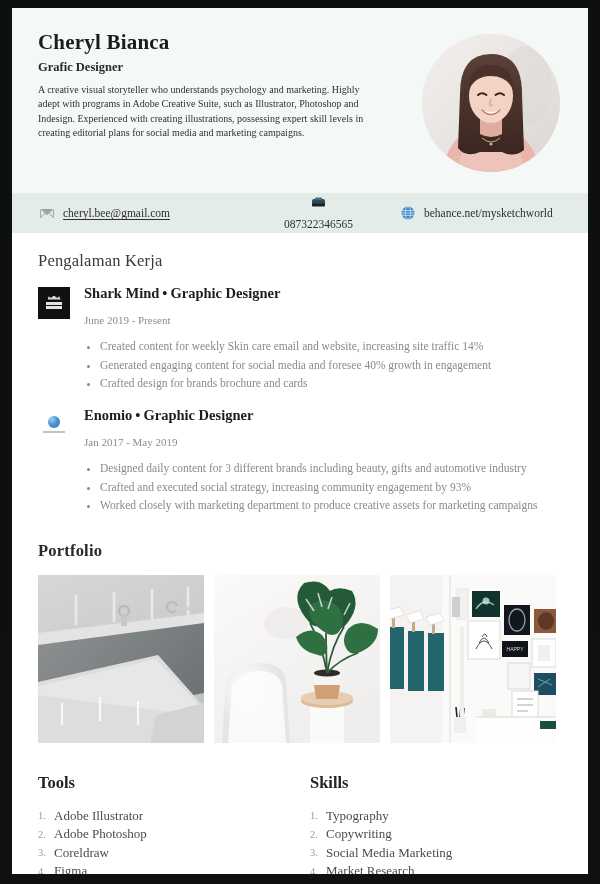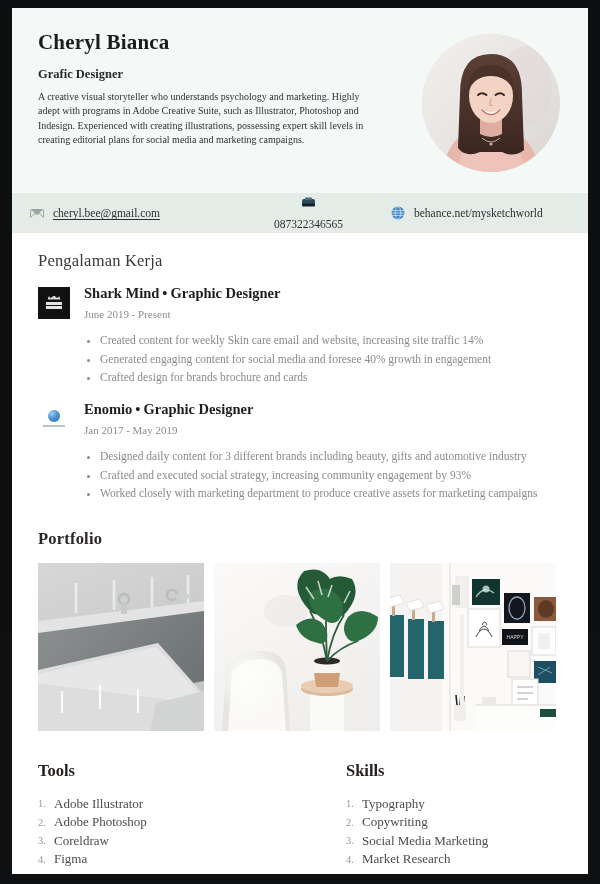--- a/index.html
+++ b/index.html
@@ -39,21 +39,21 @@
     font-size: 21px;
     font-weight: bold;
     color: #1c1c1c;
     letter-spacing: .2px;
     line-height: 1.2;
   }
   .role {
     font-size: 12.5px;
     font-weight: bold;
     color: #2a2a2a;
-    margin-top: 12px;
+    margin-top: 5px;
   }
   .summary {
     font-size: 10px;
     line-height: 1.42;
     color: #32312f;
     margin-top: 8px;
     max-width: 345px;
   }
 
   
@@ -68,21 +68,21 @@
     background: #e8e6e4;
   }
   .photo-svg { display: block; width: 138px; height: 138px; }
 
   
   .contact-bar {
     display: flex;
     align-items: center;
     background: #e3ece7;
     height: 40px;
-    padding: 0 18px;
+    padding: 0 28px;
     font-family: "Liberation Serif", serif;
   }
   .contact-item {
     display: flex;
     align-items: center;
     gap: 9px;
     font-size: 11.5px;
     color: #2f2f2f;
   }
   .contact-item.c1 { width: 196px; }
@@ -148,21 +148,21 @@
   .job-body { flex: 1; }
   .job-head {
     font-size: 14.5px;
     font-weight: bold;
     color: #1f1d1b;
   }
   .job-sep { padding: 0 3px; }
   .job-date {
     font-size: 11px;
     color: #8c8c8c;
-    margin-top: 6px;
+    margin-top: 12px;
   }
   .job-bullets {
     margin-top: 11px;
     padding-left: 16px;
   }
   .job-bullets li {
     font-size: 11.5px;
     color: #8a8a8a;
     line-height: 1.62;
   }
@@ -179,21 +179,20 @@
     height: 168px;
     overflow: hidden;
     background: #eceaea;
   }
   .pf-item svg { display: block; width: 166px; height: 168px; }
 
   
   .two-col {
     display: flex;
     margin-top: 30px;
-    gap: 36px;
   }
   .col-tools { width: 272px; }
   .col-skills { flex: 1; }
   .col-title {
     font-size: 16.5px;
     font-weight: bold;
     color: #252220;
   }
   .num-list {
     margin-top: 14px;

